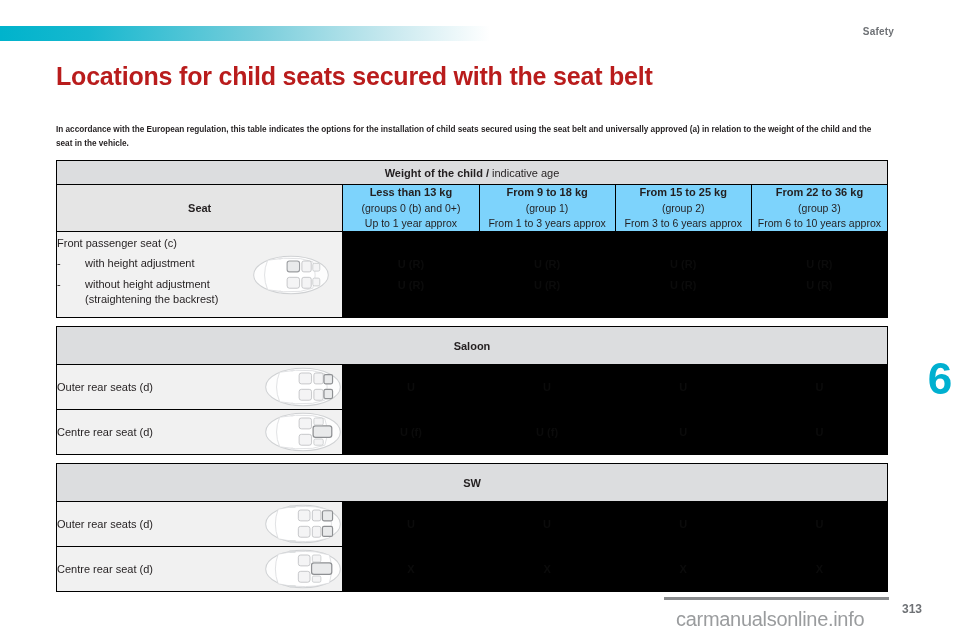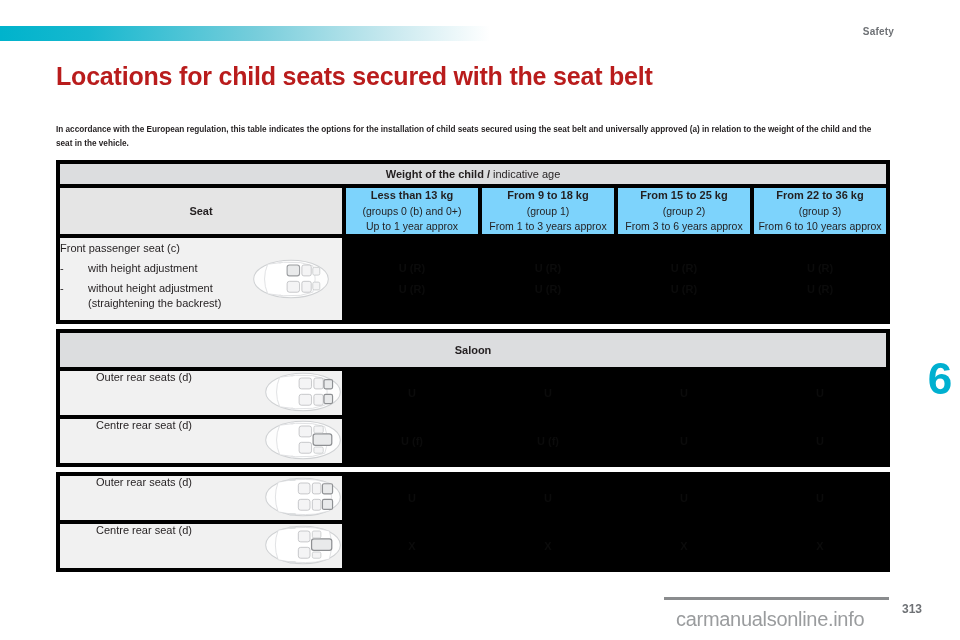--- a/index.html
+++ b/index.html
@@ -63,21 +63,21 @@
     top: 160px;
     left: 56px;
     width: 832px;
   }
   table.seat-table {
     width: 100%;
     border-collapse: collapse;
     table-layout: fixed;
   }
   table.seat-table td, table.seat-table th {
-    border: 4px solid #000000;
+    border: 1px solid #000000;
     padding: 0;
     vertical-align: middle;
   }
   .col-seat  { width: 286px; }
   .col-grp   { width: 136px; }
 
   
   .hdr-top {
     background: #dcdddf;
     height: 24px;
@@ -125,24 +125,23 @@
   .lbl-cell .bullet-row {
     display: flex;
     gap: 0;
     margin-bottom: 6px;
     line-height: 1.35;
   }
   .lbl-cell .bullet-row:last-child { margin-bottom: 0; }
   .lbl-cell .dash { width: 28px; flex: 0 0 28px; }
   .lbl-row-flex {
     display: flex;
-    align-items: flex-start;
+    align-items: center;
     justify-content: space-between;
     min-height: 44px;
-    padding-left: 36px;
   }
   .lbl-text-only { font-size: 11px; color: #231f20; }
 
   
   .val {
     background: #000000;
     text-align: center;
     color: #0b0b0b;
     font-weight: bold;
     font-size: 11px;
@@ -363,20 +362,23 @@
       <td class="val">U (f)</td>
       <td class="val">U (f)</td>
       <td class="val">U</td>
       <td class="val">U</td>
     </tr>
 
     <tr>
       <td colspan="5" style="border:none;height:9px;background:#ffffff"></td>
     </tr>
 
+    <tr>
+      <td class="band" colspan="5">SW</td>
+    </tr>
 
     <tr>
       <td class="lbl-cell">
         <div class="lbl-row-flex">
           <span class="lbl-text-only">Outer rear seats (d)</span>
           <span class="car">
             <svg viewBox="0 0 100 54" width="78" height="42" aria-hidden="true">
               <ellipse cx="50" cy="27" rx="48" ry="24" fill="#fdfdfd" stroke="#cfd1d3" stroke-width="1.3"></ellipse>
               <path d="M18 8 Q40 3 66 5 L84 9 Q89 27 84 45 L66 49 Q40 51 18 46 Q11 27 18 8 Z" fill="#ffffff" stroke="#d8dadc" stroke-width="1"></path>
               <rect x="44" y="9" width="15" height="14" rx="3" fill="#f4f4f5" stroke="#b9bbbd" stroke-width="1"></rect>

